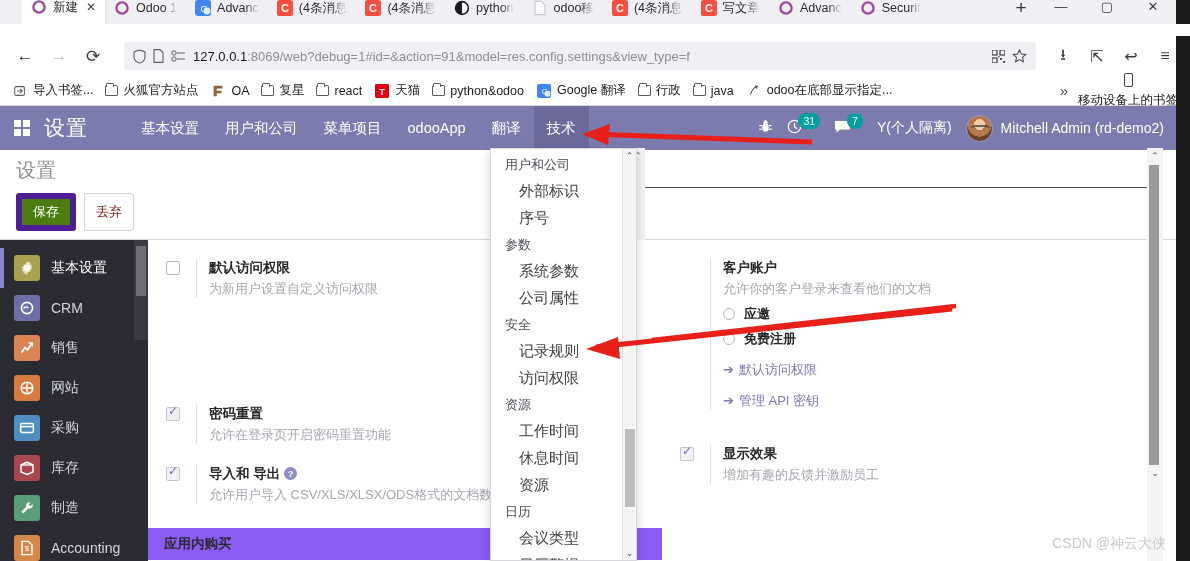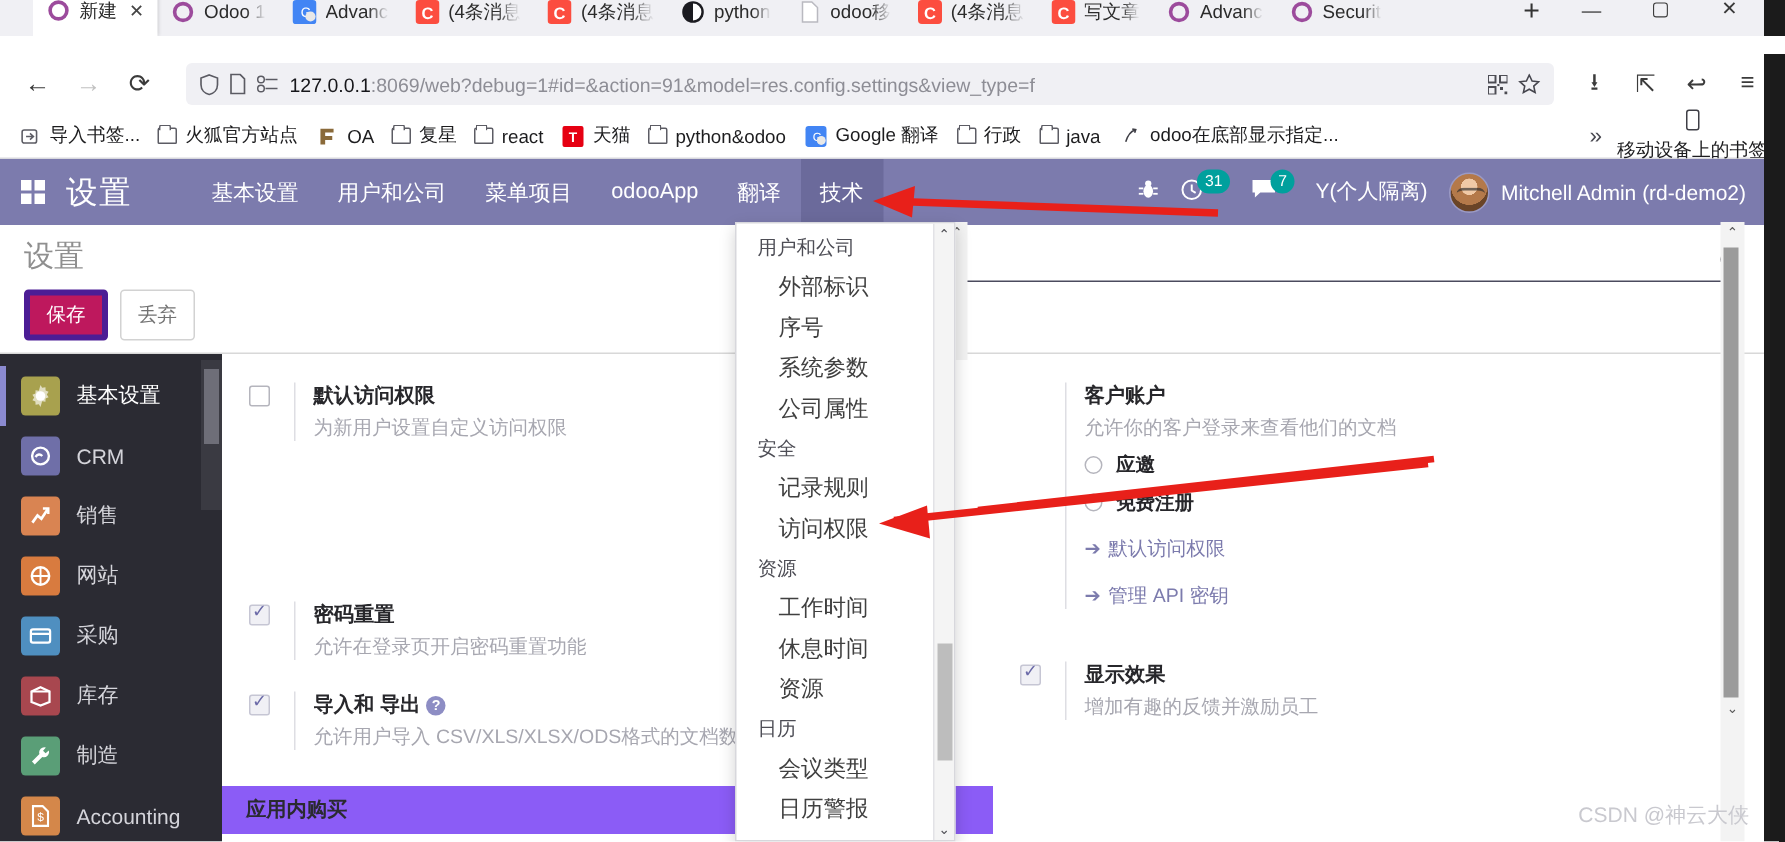--- a/index.html
+++ b/index.html
@@ -106,23 +106,23 @@
   .avatar::after { content:''; position:absolute; left:4px; top:9px; width:19px; height:6px;
      border-top:2px solid #2b2b2b; border-radius:50%/90%; opacity:.65;}
   .nav-company { font-size: 14px; color: #fff; }
 
   
   .odoo-ctrlpanel { background: #fff; border-bottom: 1px solid #d8d8d8; padding: 7px 16px 8px 16px;
     display: flex; align-items: flex-start; }
   .cp-left { flex: 0 0 auto; }
   .cp-title { font-size: 20px; color: #8f8f8f; margin-bottom: 9px; font-weight: 400; }
   .cp-buttons { display: flex; gap: 8px; }
-  .btn-primary { background: #be185d; color: #fff; border: 4px solid #4c1d95;
+  .btn-primary { background: #4d7c0f; color: #fff; border: 6px solid #4c1d95;
     font-size: 13px; padding: 4px 11px; border-radius: 3px; }
-  .btn-default { background: #fff; color: #737373; border: 1px solid #d2d2d2;
+  .btn-default { background: #fff; color: #7f1d1d; border: 1px solid #d2d2d2;
     font-size: 13px; padding: 4px 11px; border-radius: 3px; }
   .cp-right { flex: 1; display: flex; justify-content: flex-end; padding-top: 10px; }
   .searchview { width: 525px; border-bottom: 1px solid #4b4b5e; display: flex; align-items: center;
      padding-bottom: 3px; }
   .searchview input { flex: 1; border: none; outline: none; font-size: 13px; background: transparent; }
   .search-ico { font-size: 14px; color: #45454f; }
 
   
   .odoo-body { display: flex; height: 326px; background: #fff; }
   .settings-sidebar { width: 148px; background: #2b2b33; color: #cfcfd6; padding: 8px 0; flex: 0 0 148px; }
@@ -607,20 +607,21 @@
   </div>
   <div class="page-edge-right"></div>
 
   <div class="tech-dropdown">
     <div class="dd-scroll-area">
       <div class="dd-list" id="dd-list">
           <div class="dd-header">报告</div>
           <div class="dd-header">用户和公司</div>
           <div class="dd-item">外部标识</div>
           <div class="dd-item">序号</div>
+          <div class="dd-header">参数</div>
           <div class="dd-item">系统参数</div>
           <div class="dd-item">公司属性</div>
           <div class="dd-header">安全</div>
           <div class="dd-item">记录规则</div>
           <div class="dd-item">访问权限</div>
           <div class="dd-header">资源</div>
           <div class="dd-item">工作时间</div>
           <div class="dd-item">休息时间</div>
           <div class="dd-item">资源</div>
           <div class="dd-header">日历</div>

